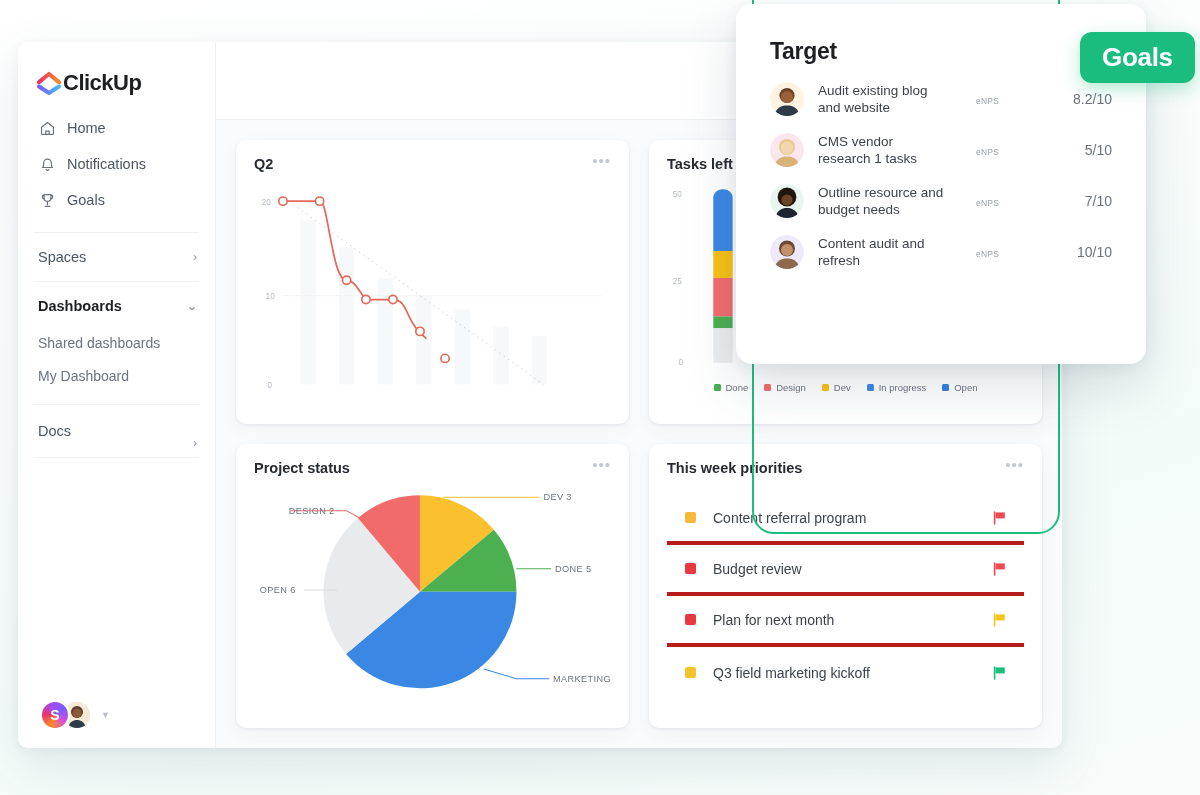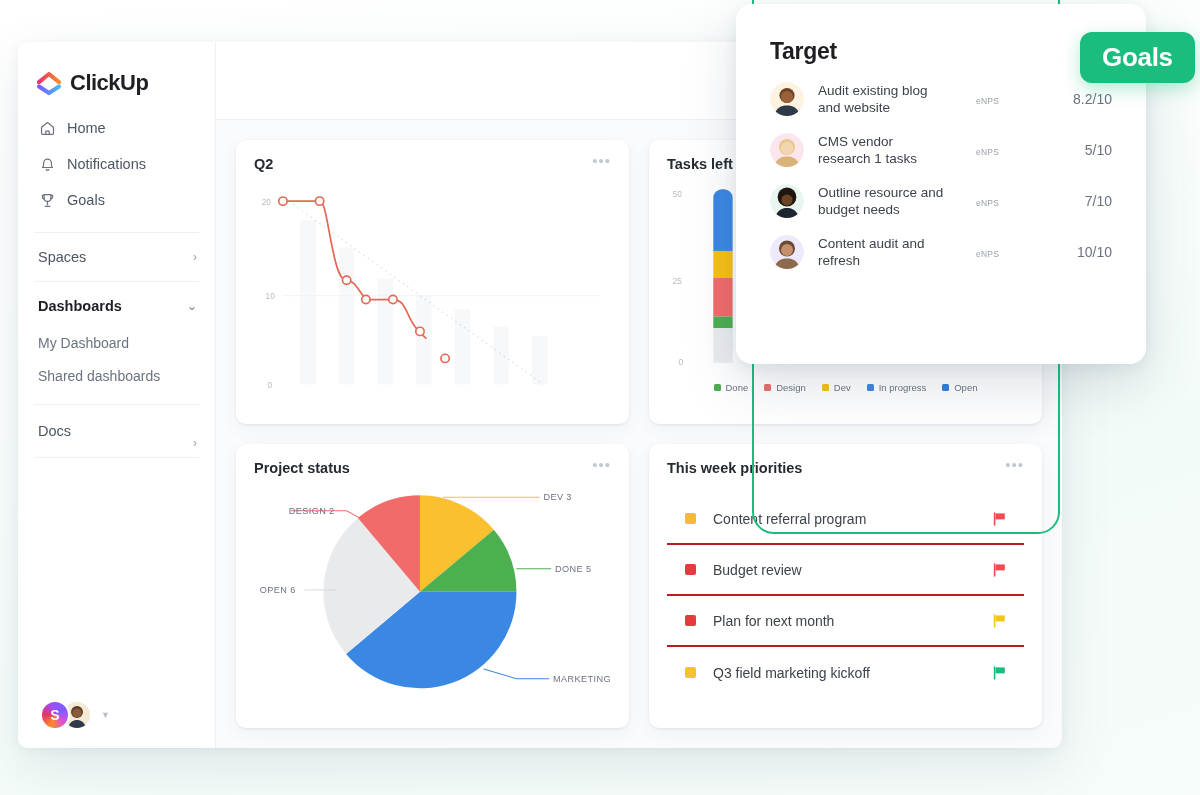--- a/index.html
+++ b/index.html
@@ -28,21 +28,21 @@
 
   
   .sidebar {
     width: 198px; height: 100%;
     background: #ffffff;
     border-right: 1px solid #eef0f3;
     position: relative;
     flex: 0 0 198px;
   }
   .logo-row {
-    display: flex; align-items: center; gap: 8px;
+    display: flex; align-items: center; gap: 1px;
     padding: 20px 0 0 18px; height: 62px;
   }
   .logo-mark { width: 26px; height: 26px; position: relative; flex:0 0 26px;}
   .logo-text {
     font-size: 22px; font-weight: bold; color: #1d1f23; letter-spacing: -0.5px;
   }
   .nav-group { padding: 6px 0 10px 0; }
   .nav-item {
     display: flex; align-items: center; gap: 11px;
     height: 36px; padding-left: 20px;
@@ -119,21 +119,21 @@
 
   
   .legend { display:flex; gap: 16px; justify-content:center; margin-top: 2px; }
   .lg { display:flex; align-items:center; gap:5px; font-size: 9.5px; color:#6b7280; }
   .sw { width: 7px; height: 7px; border-radius: 1.5px; display:block; }
 
   
   .pri-list { margin-top: 18px; }
   .pri-row {
     display:flex; align-items:center; height: 51px;
-    border-bottom: 2px solid #b91c1c; padding: 0 4px 0 18px; cursor:pointer;
+    border-bottom: 4px solid #b91c1c; padding: 0 4px 0 18px; cursor:pointer;
   }
   .pri-row:last-child { border-bottom: none; }
   .pri-sq { width: 11px; height: 11px; border-radius: 2px; flex:0 0 11px; }
   .pri-text { font-size: 14px; color: #3d434c; margin-left: 17px; flex: 1 1 auto; }
   .flag { width: 13px; height: 14px; margin-right: 14px; flex: 0 0 13px; }
 
   
   .goal-outline {
     position: absolute; left: 752px; top: -26px;
     width: 308px; height: 560px;
@@ -236,24 +236,24 @@
         <span class="chev">›</span>
       </div>
 
       <div class="divider"></div>
 
       <div class="sec-row bold">
         <span>Dashboards</span>
         <span class="chev">⌄</span>
       </div>
       <div class="sub-item">
+        <span>Shared dashboards</span>
+      </div>
+      <div class="sub-item">
         <span>My Dashboard</span>
-      </div>
-      <div class="sub-item">
-        <span>Shared dashboards</span>
       </div>
 
       <div class="divider" style="margin-top:12px"></div>
 
       <div class="sec-row" style="height:44px">
         <span>Docs</span>
         <span class="chev" style="align-self:flex-end;padding-bottom:4px">›</span>
       </div>
 
       <div class="divider"></div>

